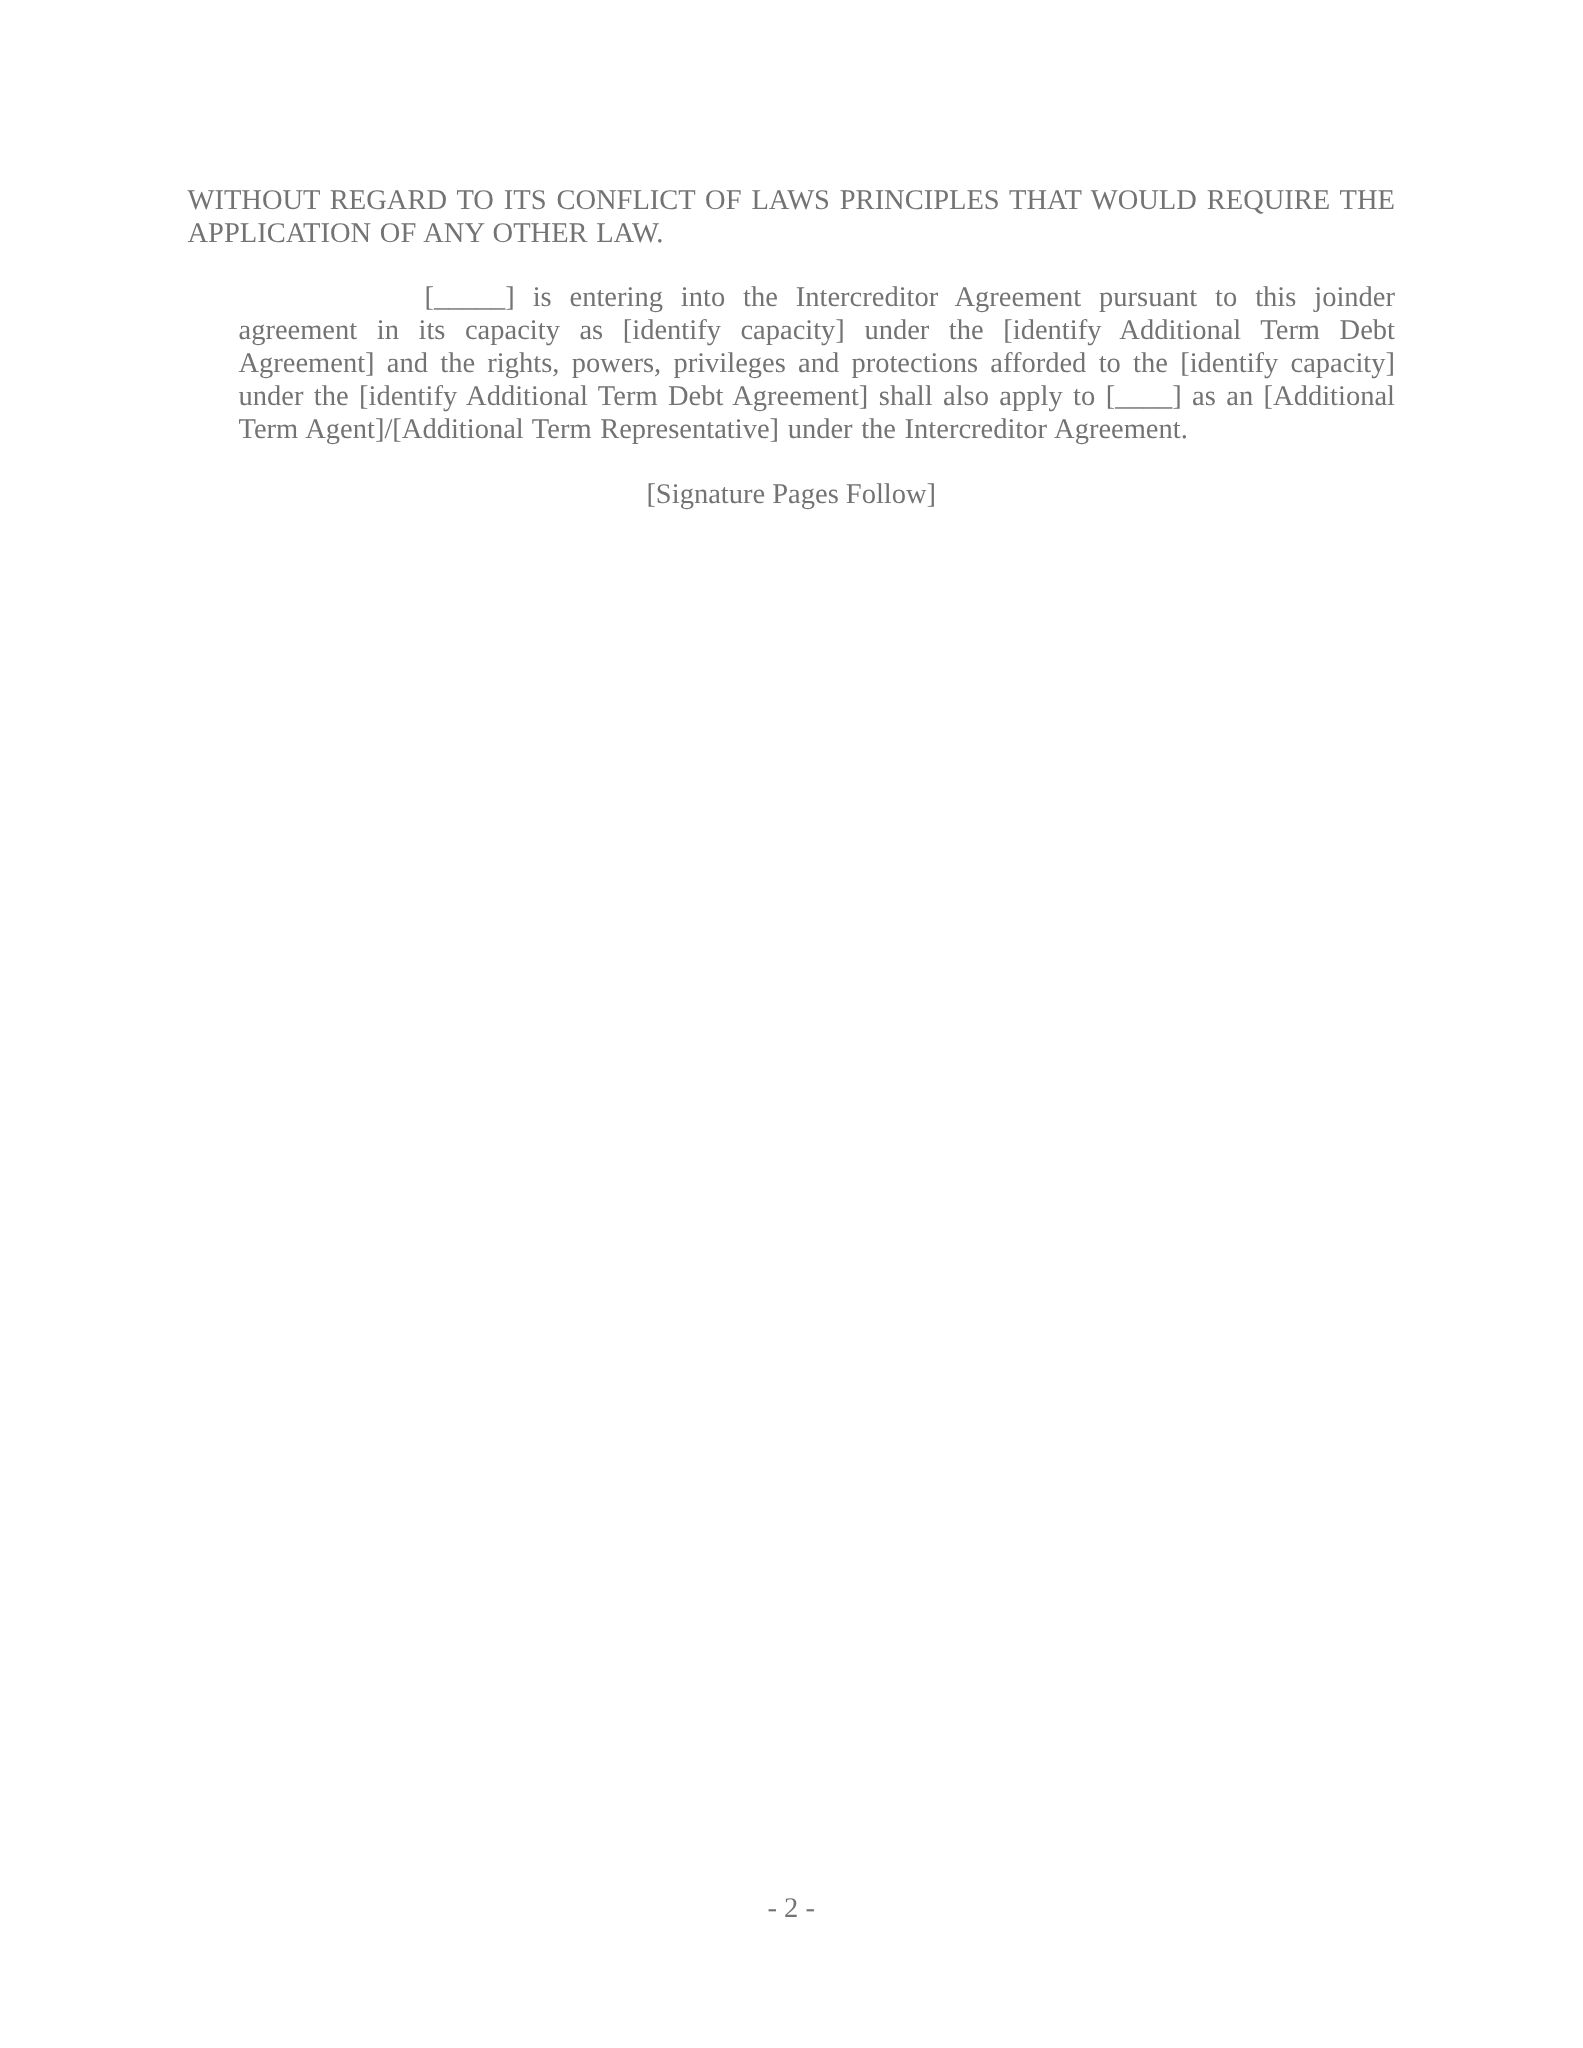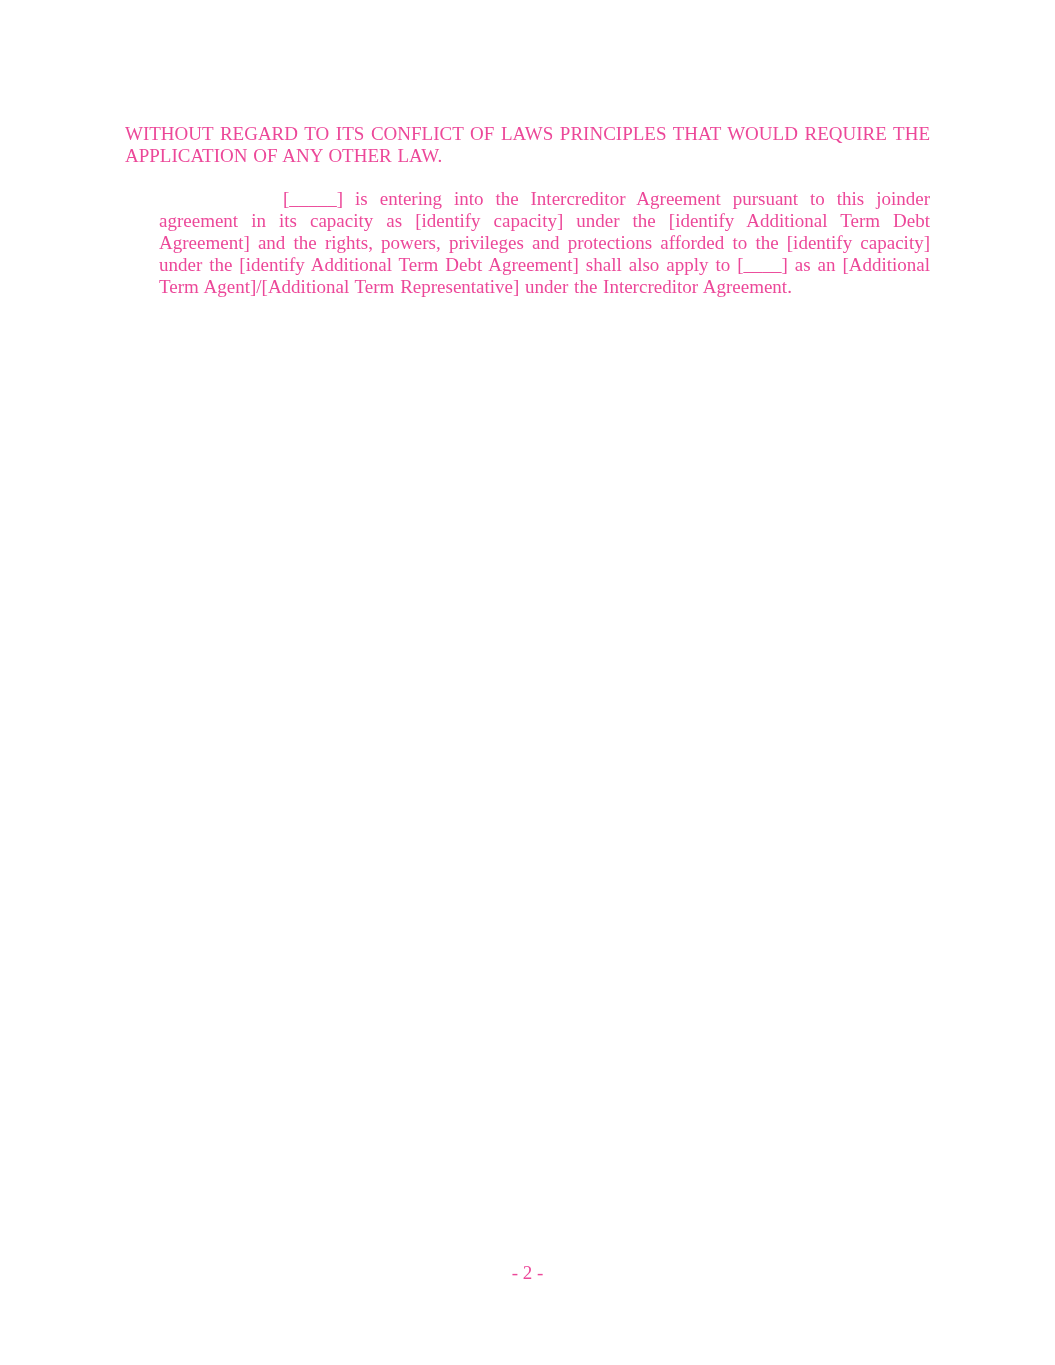--- a/index.html
+++ b/index.html
@@ -5,21 +5,21 @@
   html, body {
     margin: 0;
     padding: 0;
     background: #ffffff;
   }
   .page {
     position: relative;
     width: 1055px;
     height: 1365px;
     background: #ffffff;
-    color: #ec4899;
+    color: #737373;
     font-family: "Liberation Serif", serif;
     font-size: 19px;
     line-height: 22px;
     overflow: hidden;
     text-decoration: underline;
   }
   .content {
     position: absolute;
     top: 123px;
     left: 125px;
@@ -46,15 +46,16 @@
     text-align: center;
   }
 </style>
 </head>
 <body>
 
 <div class="page">
   <div class="content">
     <p class="para">WITHOUT REGARD TO ITS CONFLICT OF LAWS PRINCIPLES THAT WOULD REQUIRE THE APPLICATION OF ANY OTHER LAW.</p>
     <p class="para indent">[_____] is entering into the Intercreditor Agreement pursuant to this joinder agreement in its capacity as [identify capacity] under the [identify Additional Term Debt Agreement] and the rights, powers, privileges and protections afforded to the [identify capacity] under the [identify Additional Term Debt Agreement] shall also apply to [____] as an [Additional Term Agent]/[Additional Term Representative] under the Intercreditor Agreement.</p>
+    <p class="center-line">[Signature Pages Follow]</p>
   </div>
   <div class="footer">- 2 -</div>
 </div>
 
 </body></html>

